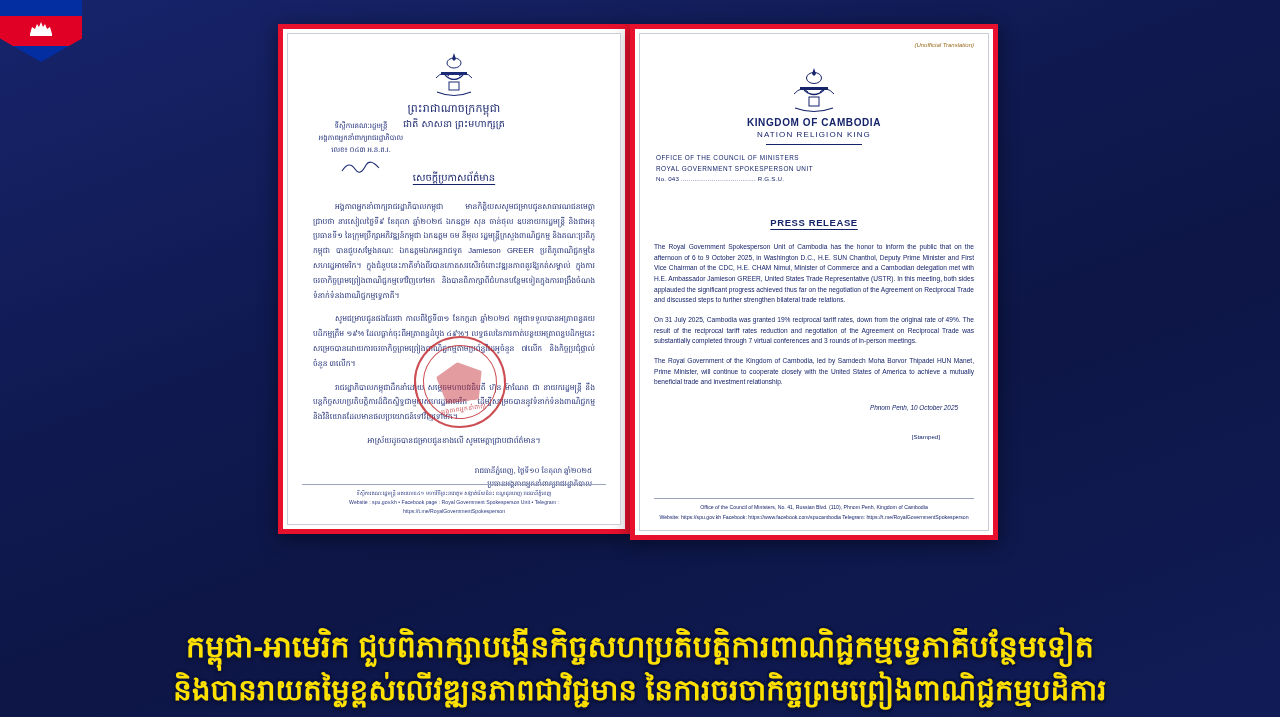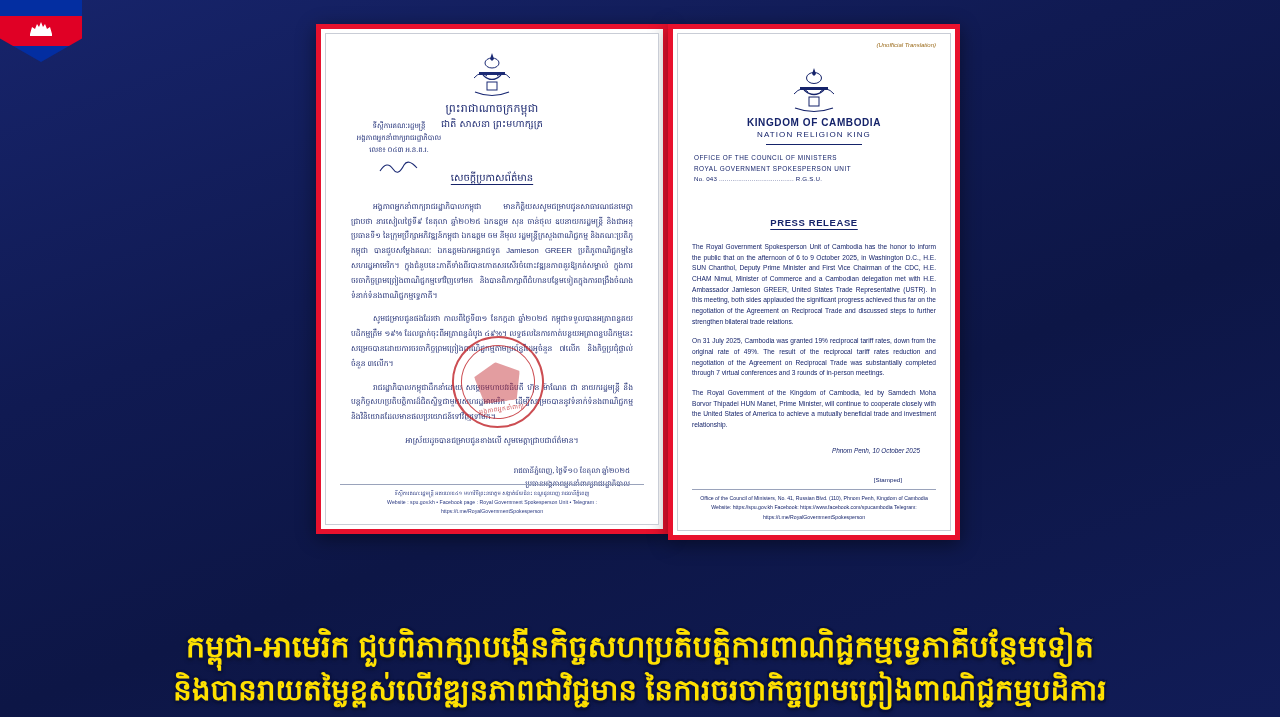--- a/index.html
+++ b/index.html
@@ -44,21 +44,21 @@
     display: flex;
     justify-content: center;
   }
   .doc-frame {
     background: #ffffff;
     border: 5px solid #e8112d;
     padding: 4px;
     box-shadow: 0 4px 18px rgba(0,0,0,.45);
   }
   .doc-frame.kh { width: 352px; height: 510px; }
-  .doc-frame.en { width: 292px; height: 516px; }
+  .doc-frame.en { width: 368px; height: 516px; }
   .page-inner {
     width: 100%; height: 100%;
     border: 1px solid #c9cdd6;
     background: #fff;
     position: relative;
     padding: 10px 14px;
     overflow: hidden;
   }
 
   
@@ -107,21 +107,20 @@
   }
   .kh-body p { margin: 0 11px 9px; text-indent: 22px; }
   .kh-body p.center { text-align: center; text-indent: 0; }
   .kh-sign-area {
     margin-top: 16px;
     text-align: right;
     font-size: 7.2px;
     color: #1d2b72;
     line-height: 1.8;
     padding-right: 14px;
-    font-family: Liberation Serif, serif;
   }
   .kh-stamp {
     position: absolute;
     left: 126px; bottom: 96px;
     width: 92px; height: 92px;
     border: 2.5px solid #c1272d;
     border-radius: 50%;
     opacity: .82;
     transform: rotate(-8deg);
   }

